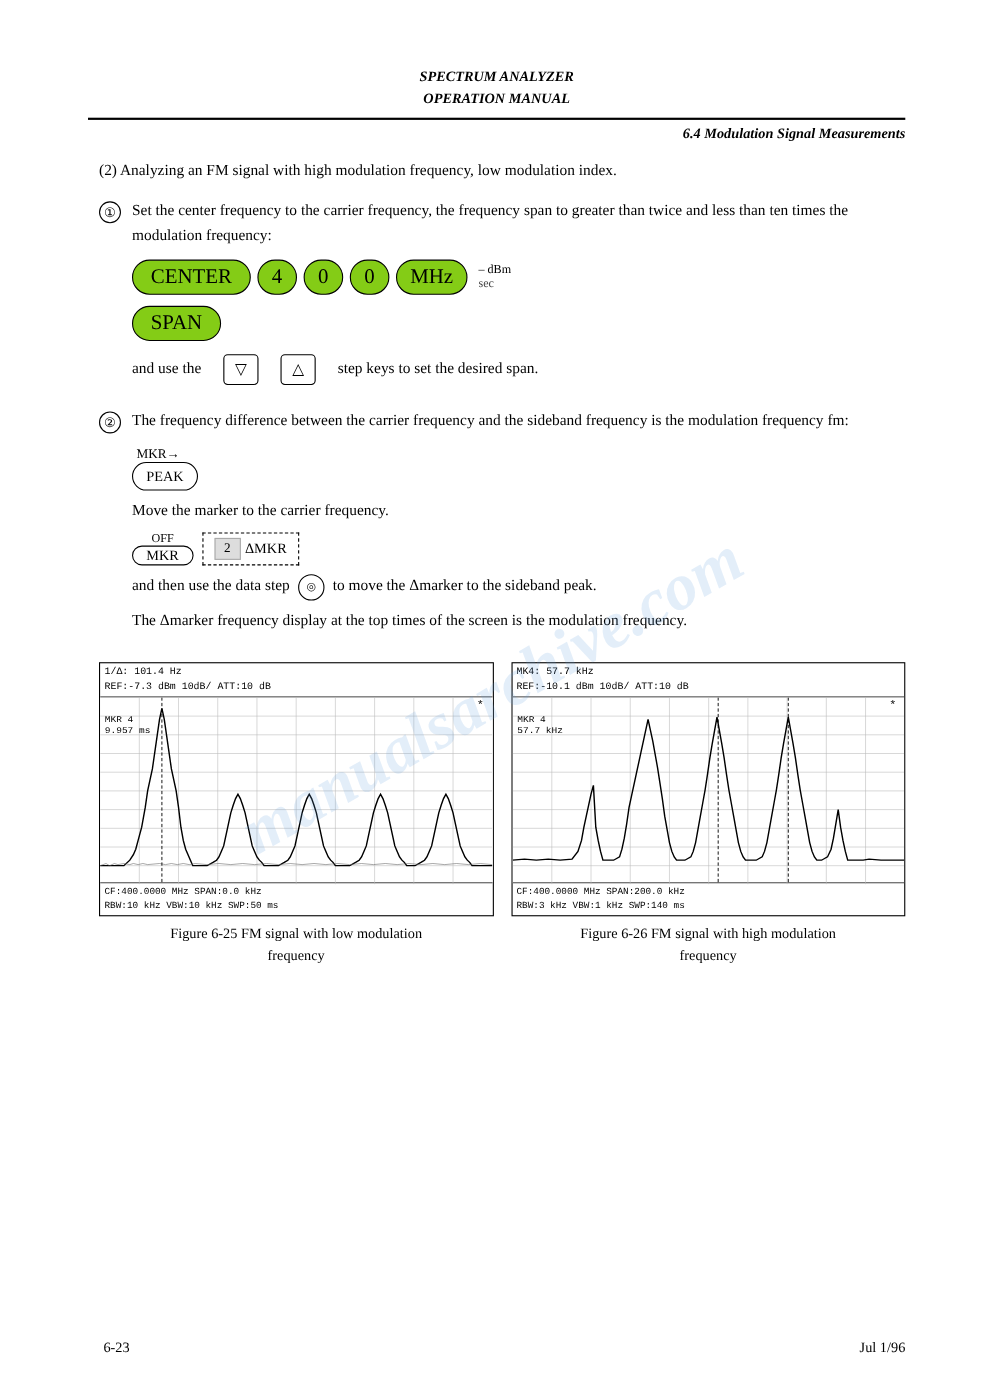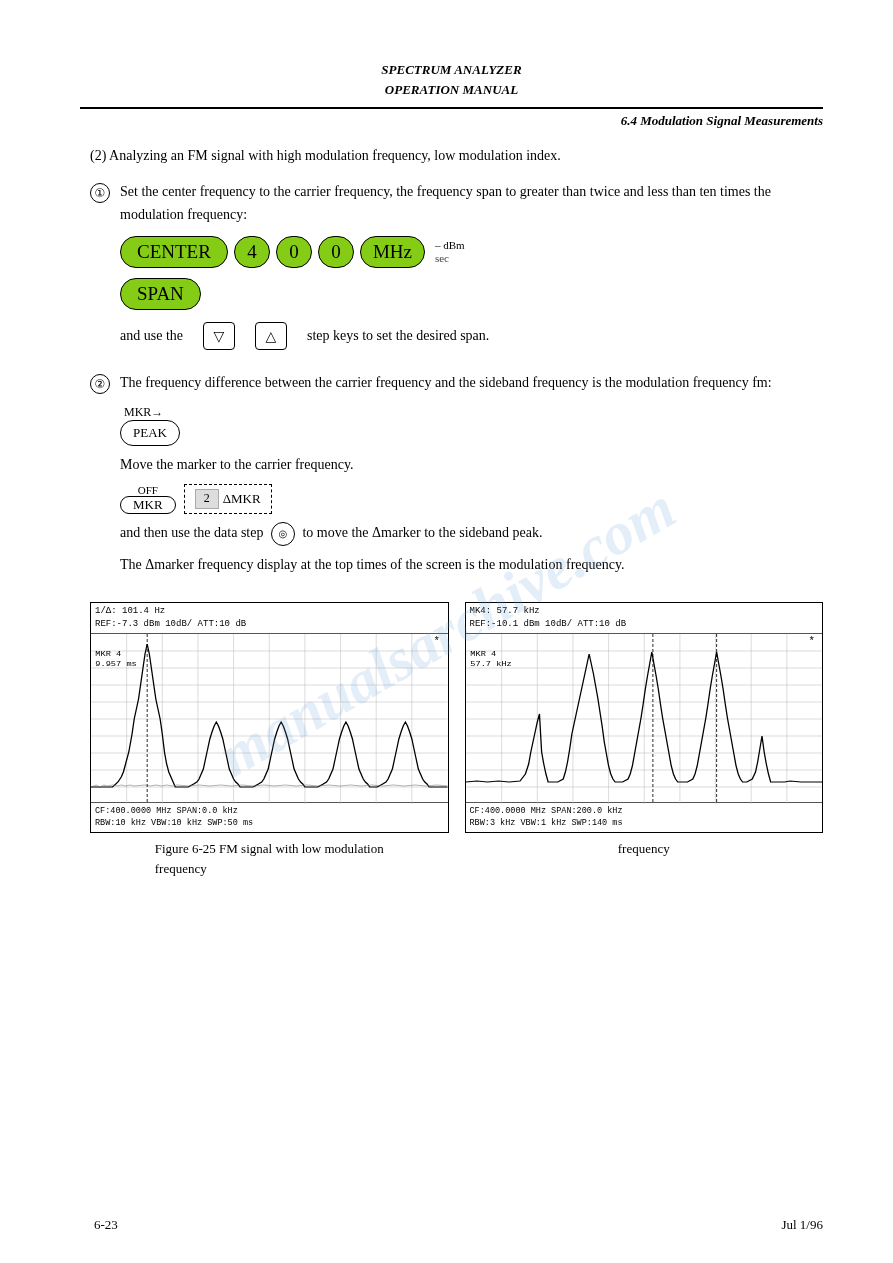--- a/index.html
+++ b/index.html
@@ -238,21 +238,21 @@
       background: #fff;
       border-top: 1px solid #555;
       border-bottom: 1px solid #555;
     }
     .fig-footer {
       padding: 2px 4px;
       font-size: 8.5px;
       line-height: 1.5;
     }
     .fig-caption {
-      text-align: left;
+      text-align: center;
       font-size: 13px;
       font-family: 'Times New Roman', Times, serif;
       margin-top: 6px;
       line-height: 1.5;
     }
     .page-footer {
       position: absolute;
       bottom: 30px;
       left: 94px;
       right: 70px;
@@ -456,20 +456,21 @@
 
               <line x1="232" y1="0" x2="232" y2="170" stroke="#000" stroke-width="0.8" stroke-dasharray="3,2"></line>
             </svg>
           </div>
           <div class="fig-footer">
             <div>CF:400.0000 MHz       SPAN:200.0 kHz</div>
             <div>RBW:3 kHz   VBW:1 kHz  SWP:140 ms</div>
           </div>
         </div>
         <div class="fig-caption">
+          <div>Figure 6-26   FM signal with high modulation</div>
           <div>frequency</div>
         </div>
       </div>
 
     </div>
 
   </div>
 
   <div class="page-footer">
     <span>6-23</span>

